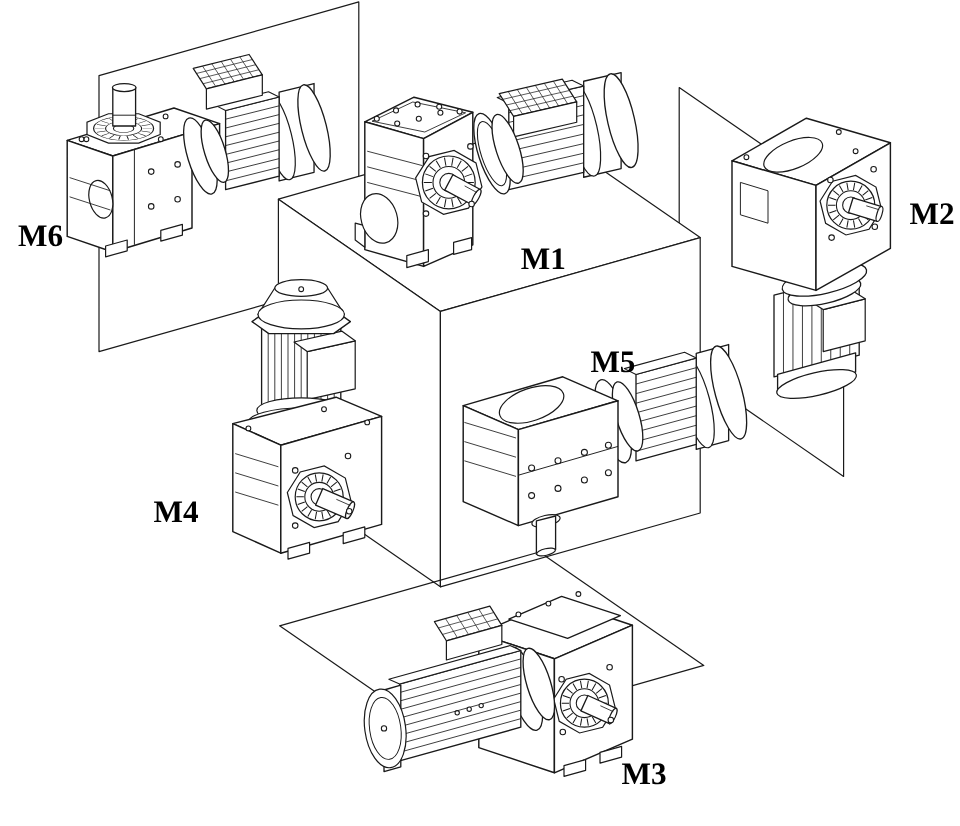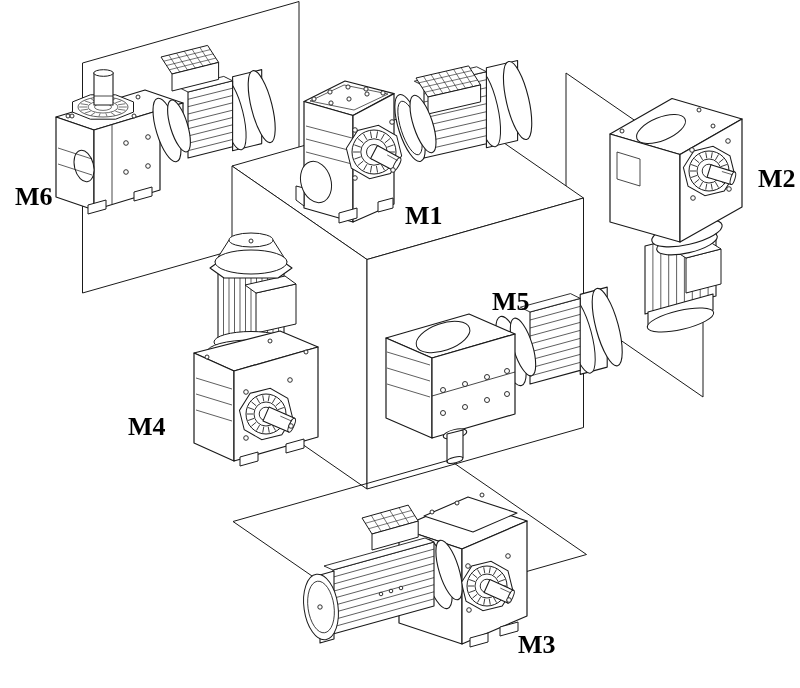--- a/index.html
+++ b/index.html
@@ -354,19 +354,19 @@
           <line x1="399.7" y1="526.2" x2="389.7" y2="510.2" stroke="#1a1a1a" stroke-width="0.6"></line>
           <line x1="409.0" y1="523.6" x2="399.0" y2="507.6" stroke="#1a1a1a" stroke-width="0.6"></line>
           <line x1="368.7" y1="528.7" x2="414.9" y2="515.7" stroke="#1a1a1a" stroke-width="0.6"></line>
           <line x1="365.3" y1="523.3" x2="411.6" y2="510.4" stroke="#1a1a1a" stroke-width="0.6"></line>
         </g>
         <circle cx="381.0" cy="594.0" r="1.8" fill="white" stroke="#1a1a1a" stroke-width="0.9"></circle>
         <circle cx="391.0" cy="591.0" r="1.8" fill="white" stroke="#1a1a1a" stroke-width="0.9"></circle>
         <circle cx="401.0" cy="588.0" r="1.8" fill="white" stroke="#1a1a1a" stroke-width="0.9"></circle>
       </g>
     </svg>
-  <div class="pos-label" style="left:405px;top:203px">M1</div>
+  <div class="pos-label" style="left:434px;top:203px">M1</div>
   <div class="pos-label" style="left:758px;top:166px">M2</div>
   <div class="pos-label" style="left:518px;top:632px">M3</div>
   <div class="pos-label" style="left:128px;top:414px">M4</div>
   <div class="pos-label" style="left:492px;top:289px">M5</div>
   <div class="pos-label" style="left:15px;top:184px">M6</div>
 </div>
 
 </body></html>

